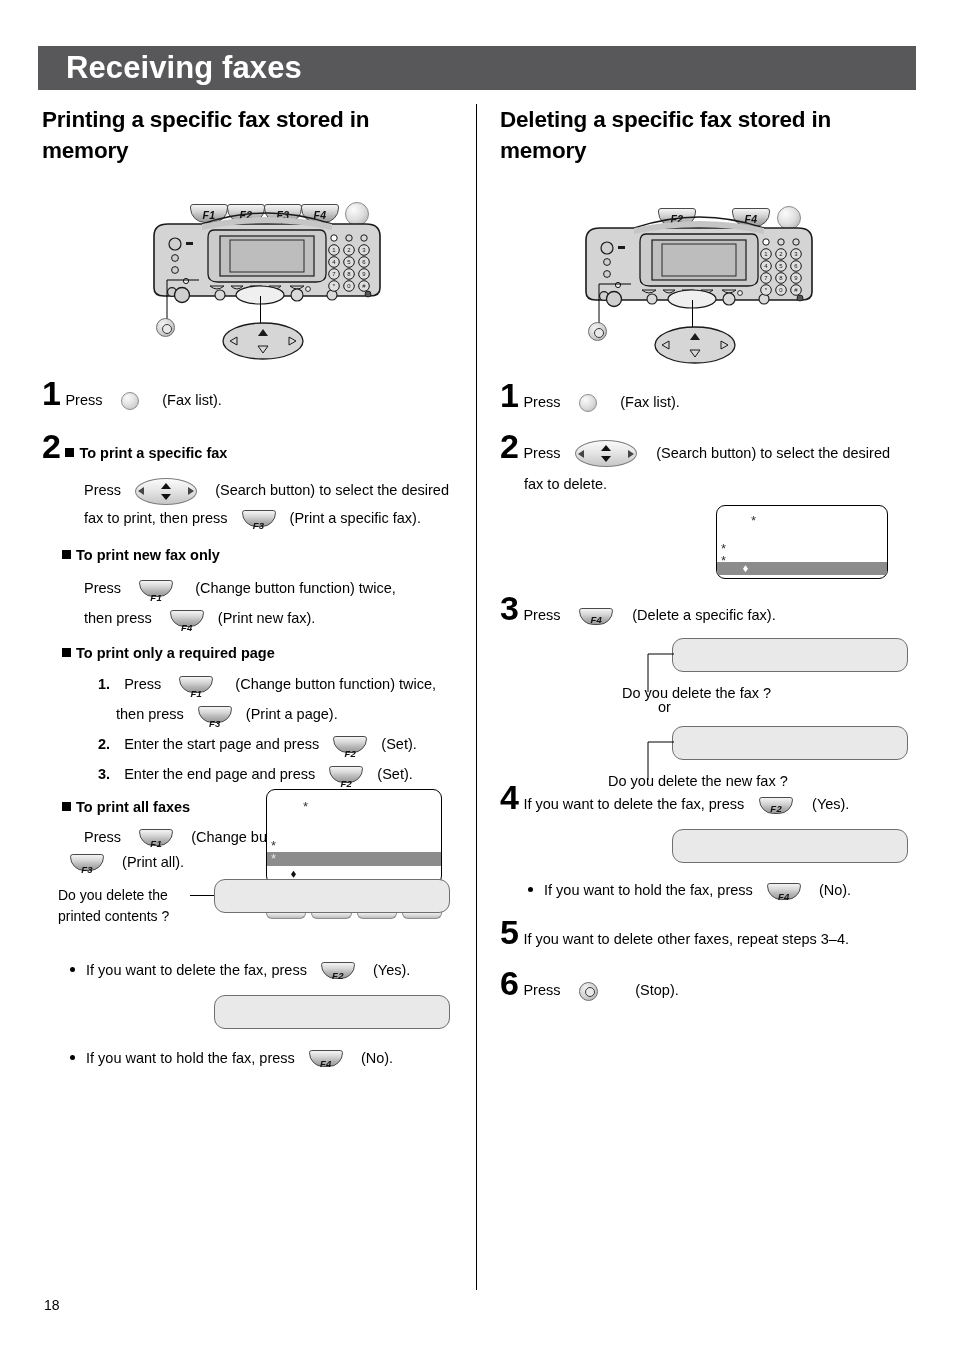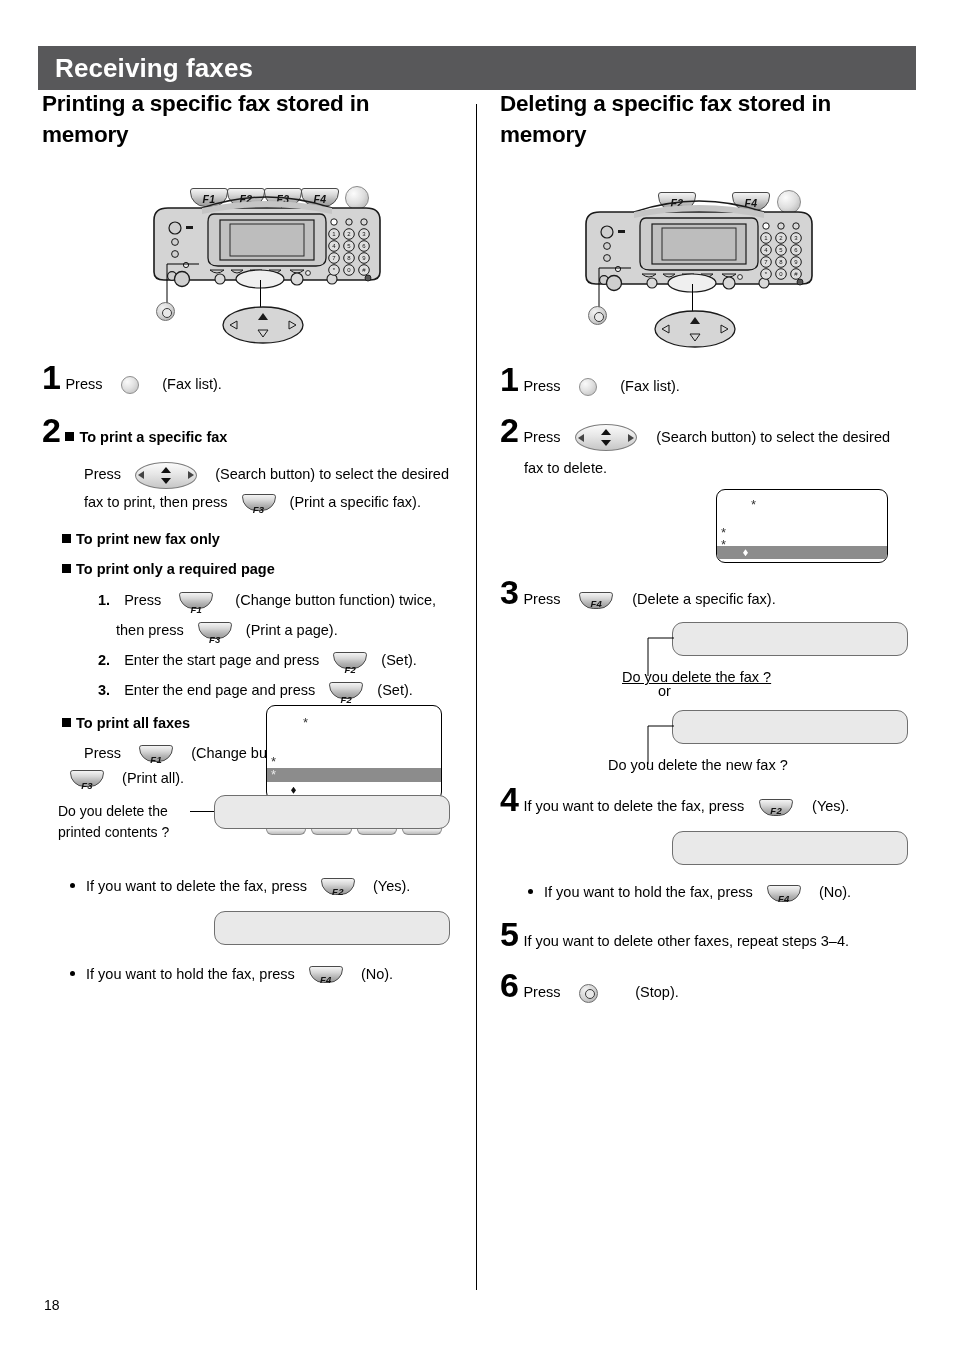--- a/index.html
+++ b/index.html
@@ -13,26 +13,26 @@
   .page { position: relative; width: 954px; height: 1349px; }
 
   
   .header-bar {
     position: absolute; left: 38px; top: 46px;
     width: 878px; height: 44px;
     background: #58585a;
     display: flex; align-items: center;
   }
   .header-title {
-    color: #fff; font-size: 26px; font-weight: bold;
-    padding-left: 17px; letter-spacing: .1px;
-  }
-
-  
-  .col { position: absolute; top: 88px; }
+    color: #fff; font-size: 31px; font-weight: bold;
+    padding-left: 28px; letter-spacing: .1px;
+  }
+
+  
+  .col { position: absolute; top: 104px; }
   .col-left  { left: 42px;  width: 428px; }
   .col-right { left: 500px; width: 420px; }
   .divider {
     position: absolute; left: 476px; top: 104px;
     width: 1px; height: 1186px; background: #000;
   }
 
   .section-title {
     font-size: 22.5px; font-weight: bold; line-height: 31px;
     letter-spacing: -.2px;
@@ -316,20 +316,36 @@
         <span>fax to print, then press</span>
         <span class="gap6"></span>
         <span class="fk"><i>F3</i></span>
         <span class="gap6"></span>
         <span>(Print a specific fax).</span>
       </div>
     </div>
 
     <div style="margin:14px 0 0 20px;">
       <div class="sub-head"><span class="sq"></span><span>To print new fax only</span></div>
+      <div style="margin-left:22px;margin-top:8px;">
+        <div class="body-line">
+          <span>Press</span>
+          <span class="gap10"></span>
+          <span class="fk"><i>F1</i></span>
+          <span class="gap14"></span>
+          <span>(Change button function) twice,</span>
+        </div>
+        <div class="body-line">
+          <span>then press</span>
+          <span class="gap10"></span>
+          <span class="fk"><i>F4</i></span>
+          <span class="gap6"></span>
+          <span>(Print new fax).</span>
+        </div>
+      </div>
     </div>
 
     <div style="margin:10px 0 0 20px;">
       <div class="sub-head"><span class="sq"></span><span>To print only a required page</span></div>
       <div style="margin-left:36px;margin-top:6px;">
         <div class="body-line">
           <b>1.</b>
           <span class="gap6"></span>
           <span>Press</span>
           <span class="gap10"></span>
@@ -568,34 +584,34 @@
       <span class="fk"><i>F4</i></span>
       <span class="gap10"></span>
       <span class="steptext">(Delete a specific fax).</span>
     </div>
 
     <div style="position:relative;margin-top:12px;height:56px;">
       <div class="balloon" style="position:absolute;left:172px;top:0;width:236px;"></div>
       <svg style="position:absolute;left:140px;top:12px;" width="40" height="44">
         <polyline points="34,4 8,4 8,42" fill="none" stroke="#000" stroke-width="1"></polyline>
       </svg>
-      <div class="steptext" style="position:absolute;left:122px;top:44px;text-decoration:underline;">Do you delete the fax ?</div>
+      <div class="steptext" style="position:absolute;left:122px;top:44px;">Do you delete the fax ?</div>
     </div>
 
     <div class="steptext" style="margin-left:158px;margin-top:2px;">or</div>
 
     <div style="position:relative;margin-top:8px;height:56px;">
       <div class="balloon" style="position:absolute;left:172px;top:0;width:236px;"></div>
       <svg style="position:absolute;left:140px;top:12px;" width="40" height="44">
         <polyline points="34,4 8,4 8,42" fill="none" stroke="#000" stroke-width="1"></polyline>
       </svg>
       <div class="steptext" style="position:absolute;left:108px;top:44px;">Do you delete the new fax ?</div>
     </div>
 
-    <div class="step" style="margin-top:18px;">
+    <div class="step" style="">
       <span class="stepnum">4</span>
       <span class="steptext">If you want to delete the fax, press</span>
       <span class="gap6"></span>
       <span class="fk"><i>F2</i></span>
       <span class="gap10"></span>
       <span class="steptext">(Yes).</span>
     </div>
 
     <div class="balloon" style="margin:14px 0 0 172px;width:236px;"></div>
 

